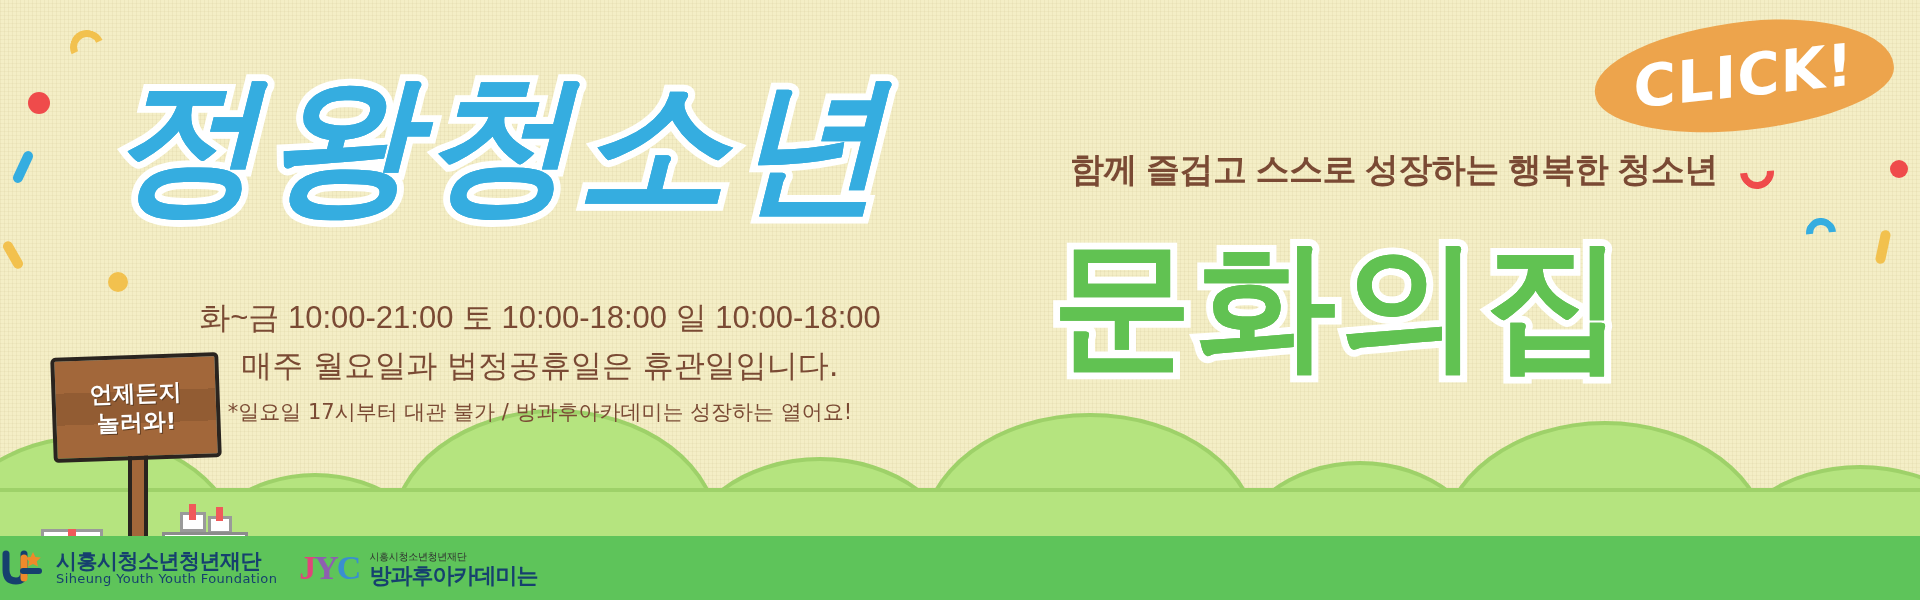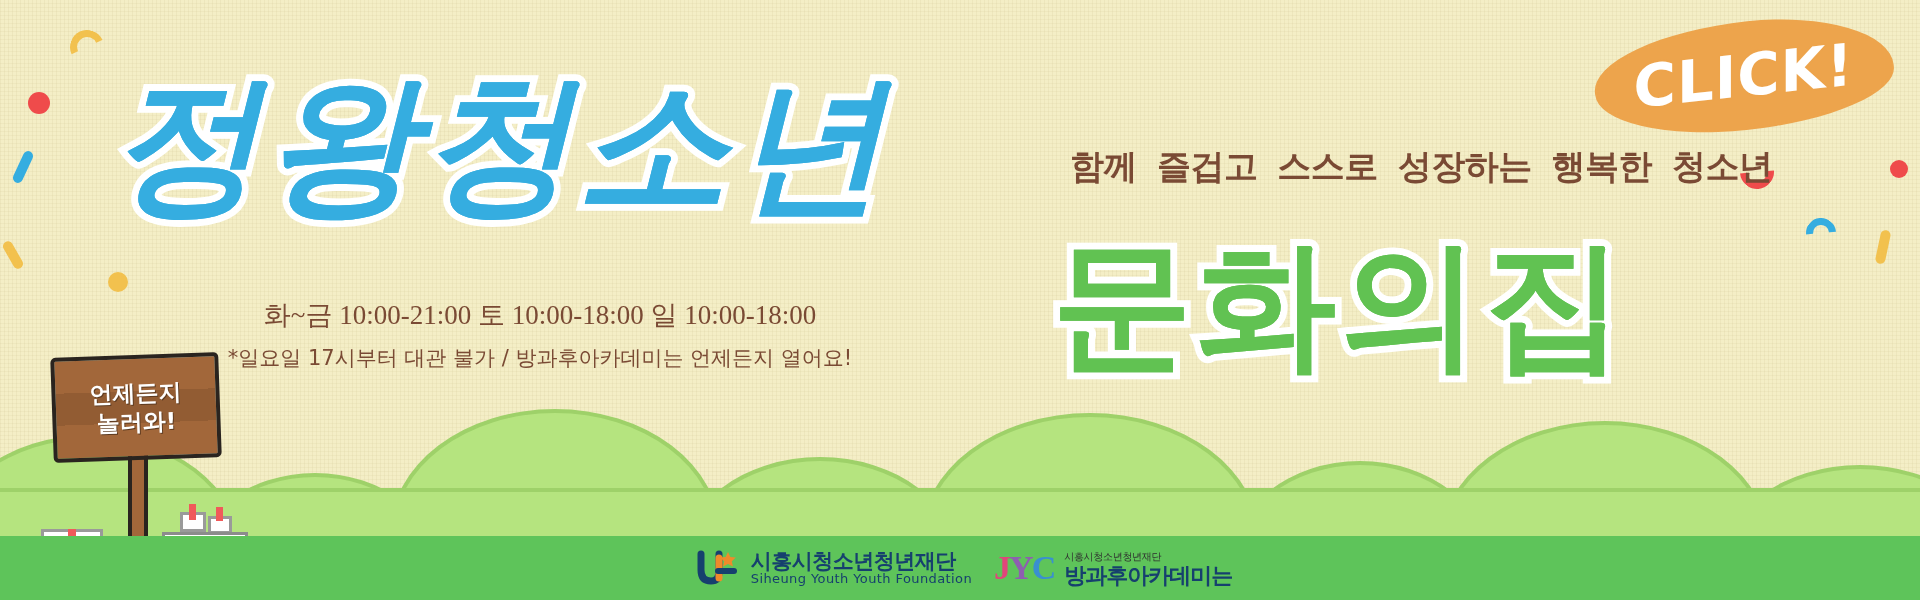--- a/index.html
+++ b/index.html
@@ -31,23 +31,22 @@
   .bush {
     position:absolute; background:#b5e47f;
     border:4px solid #9ed169; border-radius:50%;
   }
   .ground {
     position:absolute; left:0; bottom:0; width:1920px; height:112px;
     background:#b5e47f; border-top:4px solid #9ed169;
   }
   .footer-bar {
     position:absolute; left:0; bottom:0; width:1920px; height:64px;
-    background:#5ec45a; display:flex; align-items:center; justify-content:center; gap:22px;
+    background:#5ec45a; display:flex; align-items:center; justify-content:flex-start; gap:22px;
     z-index:40;
-    padding-left:7px;
   }
 
   
   #click-btn {
     position:absolute; left:1594px; top:22px; width:300px; height:108px;
     background:#eda44c;
     border-radius:54% 48% 52% 50% / 52% 55% 45% 48%;
     transform:rotate(-6deg);
     display:flex; align-items:center; justify-content:center;
     cursor:pointer; z-index:30;
@@ -79,28 +78,28 @@
   #title-sub { color:#61c252; }
   #title-sub-fill { color:#61c252; }
 
   
   #tagline {
     position:absolute; left:1070px; top:148px; z-index:20;
   }
   #tagline div {
     color:#7a4a34; font-size:34px; font-weight:bold; line-height:1.28;
     letter-spacing:-0.5px; white-space:nowrap;
-    font-family:Liberation Mono, monospace;
+    font-family:Liberation Sans, sans-serif;
   }
 
   
   #hours { position:absolute; left:150px; top:296px; width:780px; text-align:center; z-index:20; }
   #hours .line1 {
-    color:#7a4a34; font-size:27px; line-height:1.45; white-space:nowrap;
-    font-family:Liberation Serif, serif;
+    color:#7a4a34; font-size:31px; line-height:1.45; white-space:nowrap;
+    font-family:Liberation Sans, sans-serif;
   }
   #hours .line2 {
     color:#7a4a34; font-size:31px; line-height:1.55; white-space:nowrap;
     font-family:"DejaVu Sans", sans-serif;
   }
   #hours .line3 {
     color:#7a4a34; font-size:21px; line-height:1.7; white-space:nowrap;
     margin-top:6px; font-family:"DejaVu Sans", sans-serif;
   }
 
@@ -189,21 +188,22 @@
 
   <div class="bubble" id="title-sub">문화의집</div>
   <div class="bubble-fill" id="title-sub-fill">문화의집</div>
 
   <div id="tagline">
     <div>함께 즐겁고 스스로 성장하는 행복한 청소년</div>
   </div>
 
   <div id="hours">
     <div class="line1">화~금 10:00-21:00 토 10:00-18:00 일 10:00-18:00</div>
-    <div class="line3">*일요일 17시부터 대관 불가 / 방과후아카데미는 언제든지 열어요!</div>
+    <div class="line2">매주 월요일과 법정공휴일은 휴관일입니다.</div>
+    <div class="line3">*일요일 17시부터 대관 불가 / 방과후아카데미는 성장하는 열어요!</div>
   </div>
 
   <div id="wood-sign">
     <div id="sign-post"></div>
     <div id="sign-board">
       <div>언제든지</div>
       <div>놀러와!</div>
     </div>
   </div>
 

